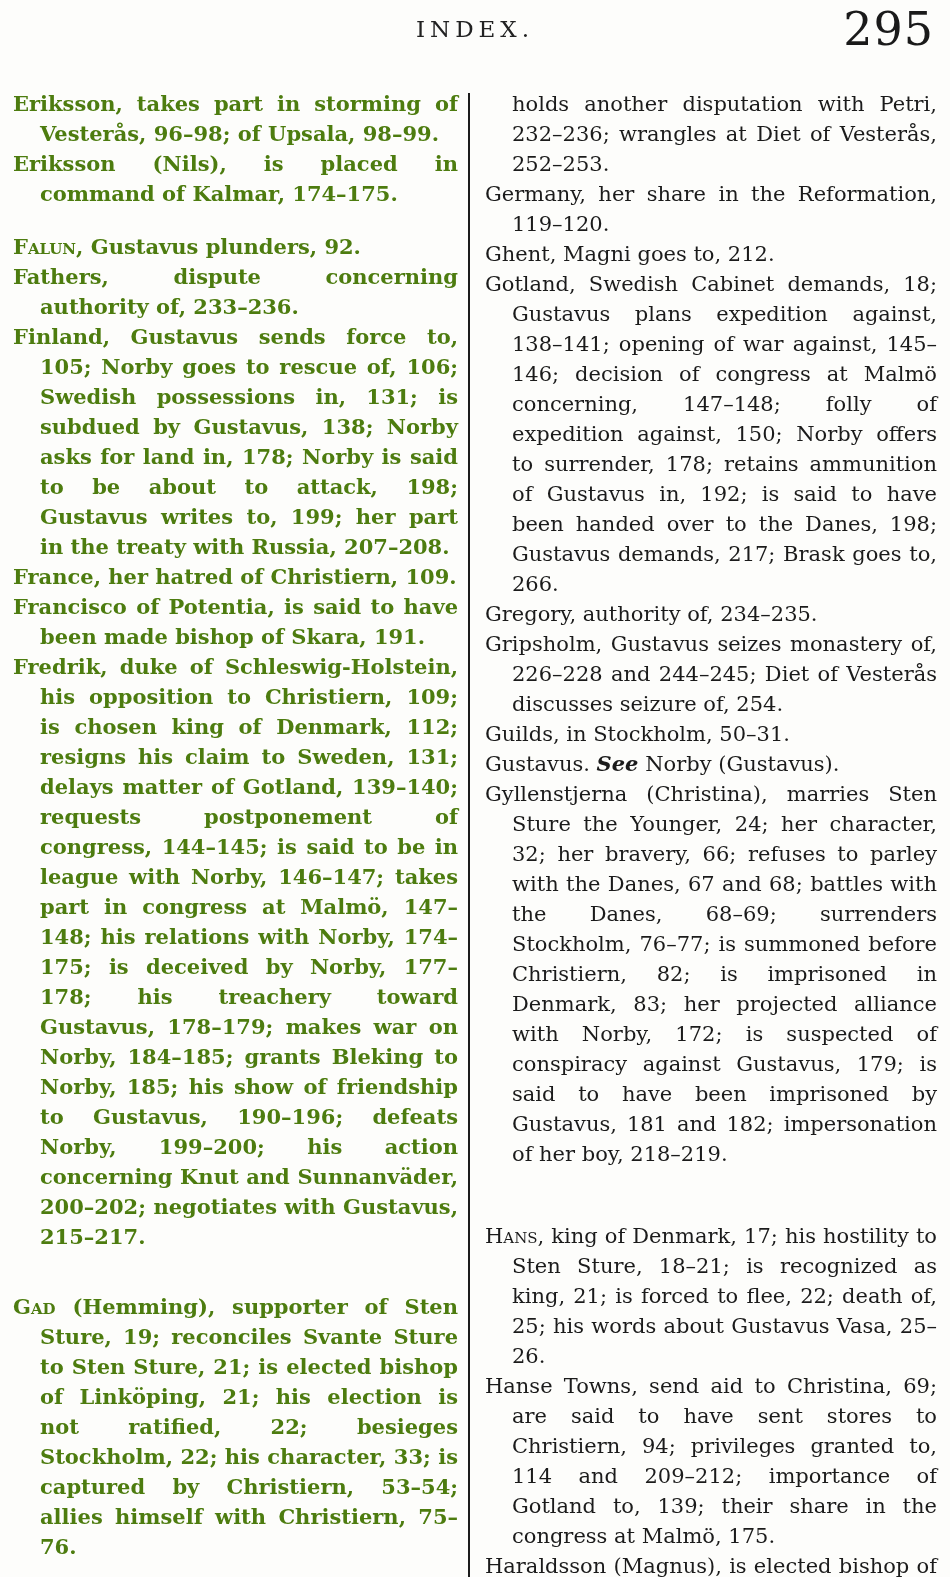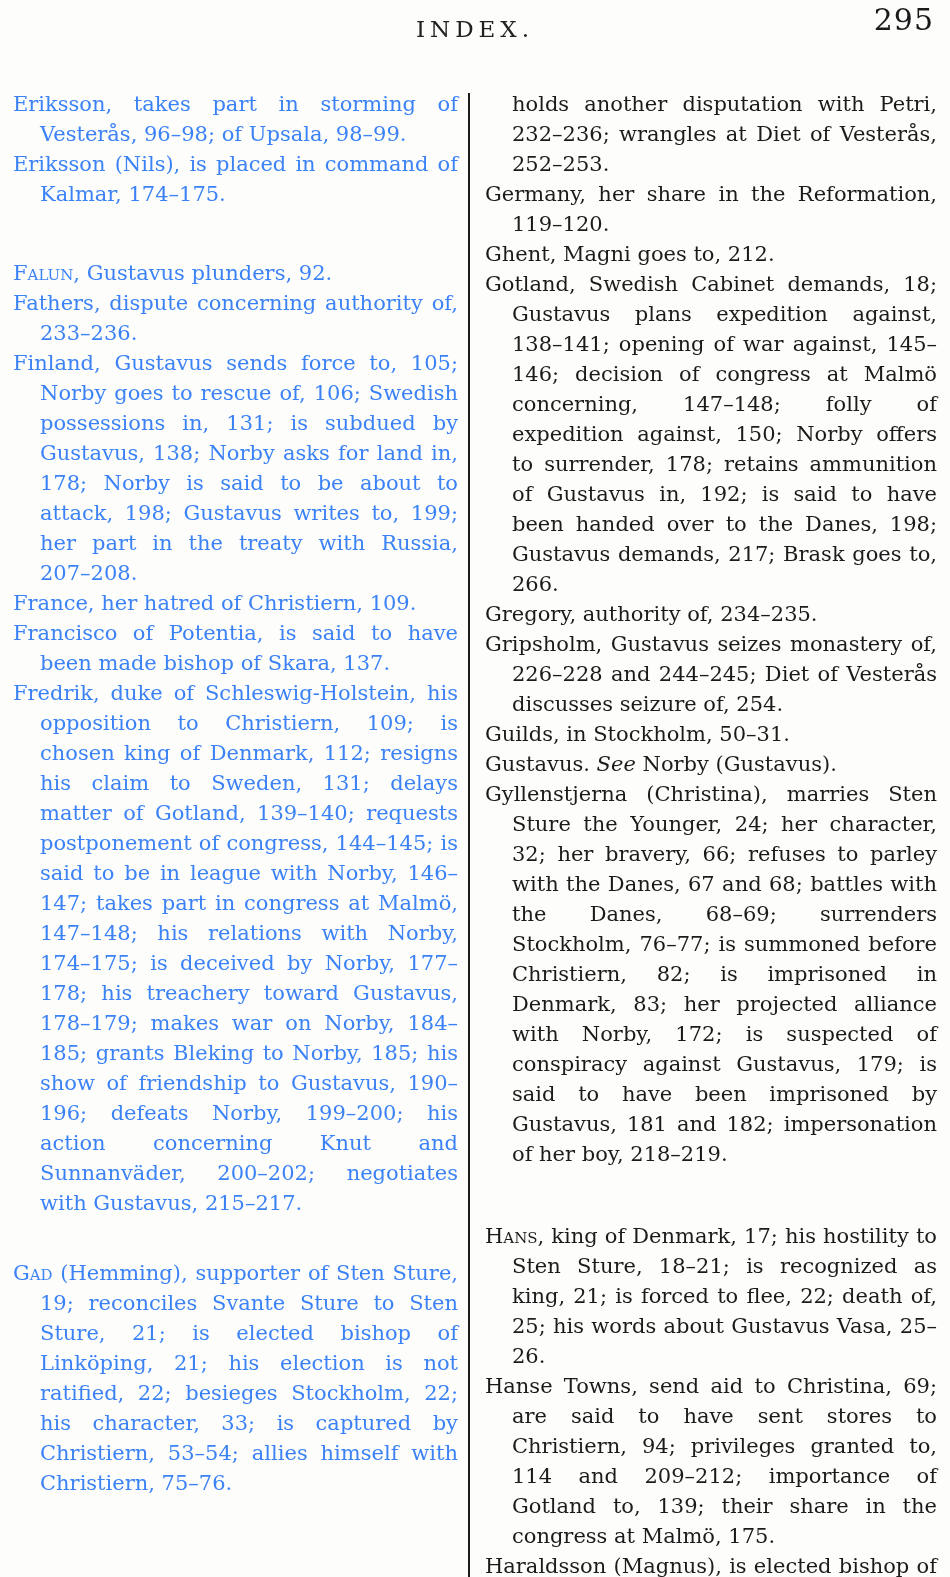--- a/index.html
+++ b/index.html
@@ -16,21 +16,21 @@
     overflow: hidden;
   }
   .running-head {
     position: absolute; top: 16px; left: 0; right: 0;
     text-align: center;
     font-size: 23px; letter-spacing: 5px;
     color: #222;
   }
   .page-number {
     position: absolute; top: 2px; right: 16px;
-    font-size: 30px; letter-spacing: 1px;
+    font-size: 46px; letter-spacing: 1px;
     color: #1a1a1a;
   }
   .column {
     position: absolute; top: 89px;
     font-size: 21px; line-height: 30px;
     text-align: justify;
     color: #1b1b1b;
   }
   .column-left  { left: 13px;  width: 445px; }
   .column-right { left: 485px; width: 452px; }
@@ -41,44 +41,44 @@
     background: #1c1c1c;
   }
   .entry {
     margin: 0;
     padding-left: 27px;
     text-indent: -27px;
   }
   .entry.cont { text-indent: 0; }
   .head { }
   .sc { font-variant: small-caps; }
-  .it { font-style: italic; }
+  .it { font-style: italic; font-weight: bold; }
   
-  .column-left  .group[data-name="section-f"] { margin-top: 49px; }
+  .column-left  .group[data-name="section-f"] { margin-top: 23px; }
   .column-left  .group[data-name="section-g"] { margin-top: 40px; }
   .column-right .group[data-name="section-h"] { margin-top: 52px; }
 </style>
 </head>
 <body>
 
 <div class="page" data-name="book-page" style="background: rgb(253, 253, 251);">
   <div class="running-head" data-name="page-title">INDEX.</div>
   <div class="page-number" data-name="page-number">295</div>
 
-  <div class="column column-left" data-name="left-column" style="color: #3b82f6;">
+  <div class="column column-left" data-name="left-column" style="color: #4d7c0f; font-weight: bold;">
       <div class="group" data-name="section-e-continued">
         <p class="entry" data-name="index-entry"><span class="head" data-name="entry-headword">Eriksson</span><span data-name="entry-text">, takes part in storming of Vesterås, 96–98; of Upsala, 98–99.</span></p>
         <p class="entry" data-name="index-entry"><span class="head" data-name="entry-headword">Eriksson (Nils)</span><span data-name="entry-text">, is placed in command of Kalmar, 174–175.</span></p>
       </div>
       <div class="group" data-name="section-f">
         <p class="entry" data-name="index-entry"><span class="head sc" data-name="entry-headword">Falun</span><span data-name="entry-text">, Gustavus plunders, 92.</span></p>
         <p class="entry" data-name="index-entry"><span class="head" data-name="entry-headword">Fathers</span><span data-name="entry-text">, dispute concerning authority of, 233–236.</span></p>
         <p class="entry" data-name="index-entry"><span class="head" data-name="entry-headword">Finland</span><span data-name="entry-text">, Gustavus sends force to, 105; Norby goes to rescue of, 106; Swedish possessions in, 131; is subdued by Gustavus, 138; Norby asks for land in, 178; Norby is said to be about to attack, 198; Gustavus writes to, 199; her part in the treaty with Russia, 207–208.</span></p>
         <p class="entry" data-name="index-entry"><span class="head" data-name="entry-headword">France</span><span data-name="entry-text">, her hatred of Christiern, 109.</span></p>
-        <p class="entry" data-name="index-entry"><span class="head" data-name="entry-headword">Francisco of Potentia</span><span data-name="entry-text">, is said to have been made bishop of Skara, 137.</span></p>
+        <p class="entry" data-name="index-entry"><span class="head" data-name="entry-headword">Francisco of Potentia</span><span data-name="entry-text">, is said to have been made bishop of Skara, 191.</span></p>
         <p class="entry" data-name="index-entry"><span class="head" data-name="entry-headword">Fredrik</span><span data-name="entry-text">, duke of Schleswig-Holstein, his opposition to Christiern, 109; is chosen king of Denmark, 112; resigns his claim to Sweden, 131; delays matter of Gotland, 139–140; requests postponement of congress, 144–145; is said to be in league with Norby, 146–147; takes part in congress at Malmö, 147–148; his relations with Norby, 174–175; is deceived by Norby, 177–178; his treachery toward Gustavus, 178–179; makes war on Norby, 184–185; grants Bleking to Norby, 185; his show of friendship to Gustavus, 190–196; defeats Norby, 199–200; his action concerning Knut and Sunnanväder, 200–202; negotiates with Gustavus, 215–217.</span></p>
       </div>
       <div class="group" data-name="section-g">
         <p class="entry" data-name="index-entry"><span class="head sc" data-name="entry-headword">Gad</span><span data-name="entry-text"> (Hemming), supporter of Sten Sture, 19; reconciles Svante Sture to Sten Sture, 21; is elected bishop of Linköping, 21; his election is not ratified, 22; besieges Stockholm, 22; his character, 33; is captured by Christiern, 53–54; allies himself with Christiern, 75–76.</span></p>
       </div>
     </div>
 
   <div class="divider" data-name="column-divider-rule"></div>
 
   <div class="column column-right" data-name="right-column" style="color: rgb(27, 27, 27);">

